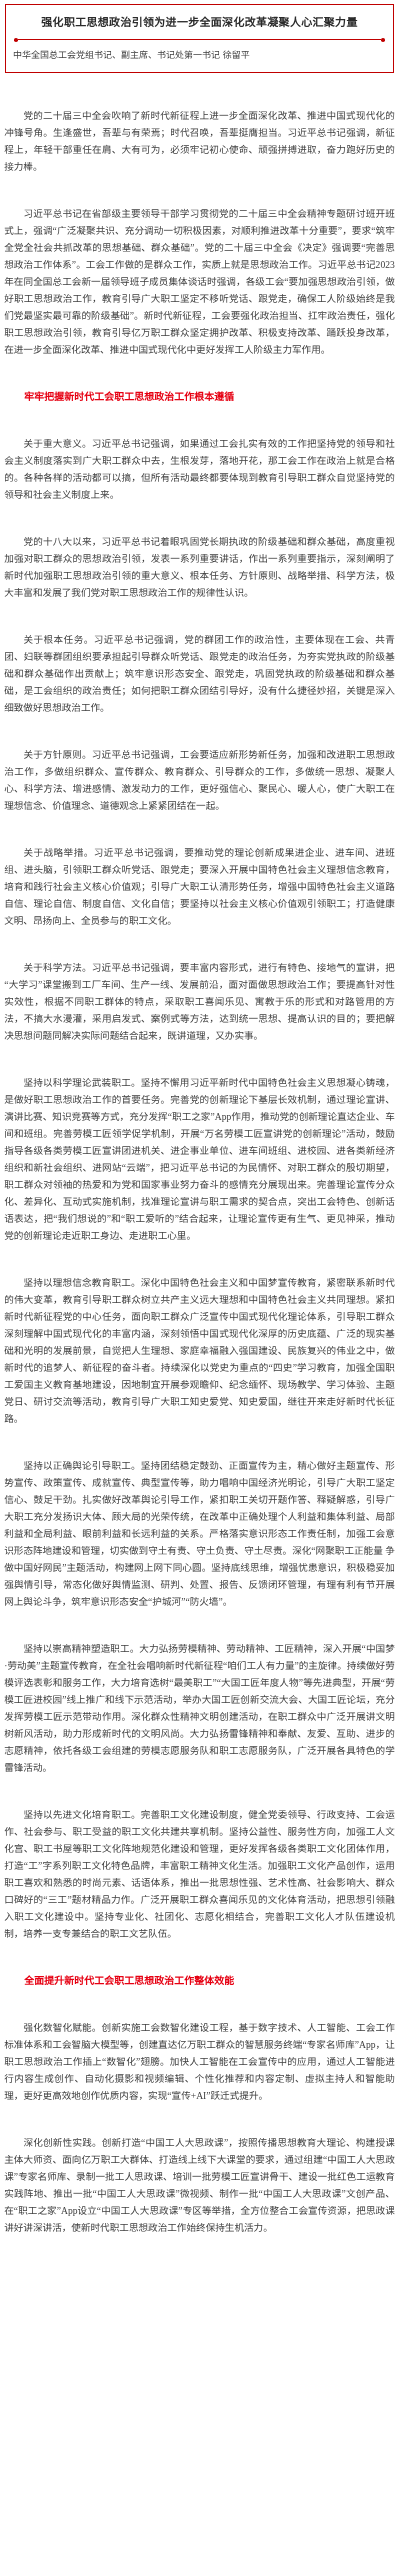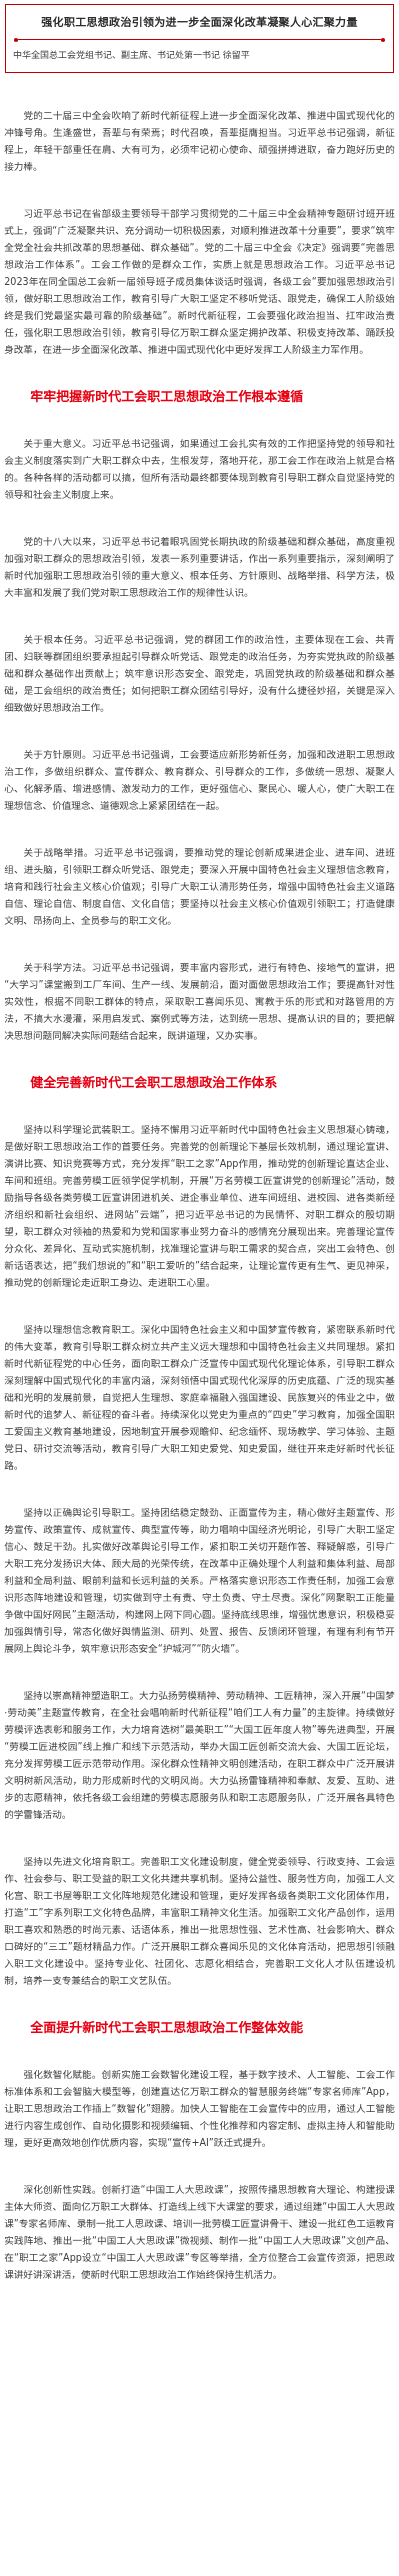--- a/index.html
+++ b/index.html
@@ -50,31 +50,32 @@
   }
   .author {
     text-align: left;
     font-size: 9px;
     color: #404040;
     line-height: 1.5;
   }
   
   .article {
     padding: 34px 4.2px 0 4.2px;
+    font-family: Liberation Serif, serif;
   }
   .para {
     font-size: 9.6px;
     line-height: 17px;
     text-align: justify;
     text-indent: 2em;
     color: #404040;
     margin: 0 0 30px 0;
   }
   .heading {
-    font-size: 13px;
+    font-size: 10px;
     line-height: 17px;
     font-weight: bold;
     color: #e60012;
     text-indent: 2em;
     margin: 0 0 30px 0;
   }
 </style>
 </head>
 <body>
 
@@ -90,24 +91,23 @@
     <div class="author">中华全国总工会党组书记、副主席、书记处第一书记 徐留平</div>
   </div>
 
   <div class="article">
       <p class="para">党的二十届三中全会吹响了新时代新征程上进一步全面深化改革、推进中国式现代化的冲锋号角。生逢盛世，吾辈与有荣焉；时代召唤，吾辈挺膺担当。习近平总书记强调，新征程上，年轻干部重任在肩、大有可为，必须牢记初心使命、顽强拼搏进取，奋力跑好历史的接力棒。</p>
       <p class="para">习近平总书记在省部级主要领导干部学习贯彻党的二十届三中全会精神专题研讨班开班式上，强调“广泛凝聚共识、充分调动一切积极因素，对顺利推进改革十分重要”，要求“筑牢全党全社会共抓改革的思想基础、群众基础”。党的二十届三中全会《决定》强调要“完善思想政治工作体系”。工会工作做的是群众工作，实质上就是思想政治工作。习近平总书记2023年在同全国总工会新一届领导班子成员集体谈话时强调，各级工会“要加强思想政治引领，做好职工思想政治工作，教育引导广大职工坚定不移听党话、跟党走，确保工人阶级始终是我们党最坚实最可靠的阶级基础”。新时代新征程，工会要强化政治担当、扛牢政治责任，强化职工思想政治引领，教育引导亿万职工群众坚定拥护改革、积极支持改革、踊跃投身改革，在进一步全面深化改革、推进中国式现代化中更好发挥工人阶级主力军作用。</p>
       <p class="heading">牢牢把握新时代工会职工思想政治工作根本遵循</p>
       <p class="para">关于重大意义。习近平总书记强调，如果通过工会扎实有效的工作把坚持党的领导和社会主义制度落实到广大职工群众中去，生根发芽，落地开花，那工会工作在政治上就是合格的。各种各样的活动都可以搞，但所有活动最终都要体现到教育引导职工群众自觉坚持党的领导和社会主义制度上来。</p>
       <p class="para">党的十八大以来，习近平总书记着眼巩固党长期执政的阶级基础和群众基础，高度重视加强对职工群众的思想政治引领，发表一系列重要讲话，作出一系列重要指示，深刻阐明了新时代加强职工思想政治引领的重大意义、根本任务、方针原则、战略举措、科学方法，极大丰富和发展了我们党对职工思想政治工作的规律性认识。</p>
       <p class="para">关于根本任务。习近平总书记强调，党的群团工作的政治性，主要体现在工会、共青团、妇联等群团组织要承担起引导群众听党话、跟党走的政治任务，为夯实党执政的阶级基础和群众基础作出贡献上；筑牢意识形态安全、跟党走，巩固党执政的阶级基础和群众基础，是工会组织的政治责任；如何把职工群众团结引导好，没有什么捷径妙招，关键是深入细致做好思想政治工作。</p>
-      <p class="para">关于方针原则。习近平总书记强调，工会要适应新形势新任务，加强和改进职工思想政治工作，多做组织群众、宣传群众、教育群众、引导群众的工作，多做统一思想、凝聚人心、化解矛盾、增进感情、激发动力的工作，更好强信心、聚民心、暖人心，使广大职工在理想信念、价值理念、道德观念上紧紧团结在一起。</p>
+      <p class="para">关于方针原则。习近平总书记强调，工会要适应新形势新任务，加强和改进职工思想政治工作，多做组织群众、宣传群众、教育群众、引导群众的工作，多做统一思想、凝聚人心、科学方法、增进感情、激发动力的工作，更好强信心、聚民心、暖人心，使广大职工在理想信念、价值理念、道德观念上紧紧团结在一起。</p>
       <p class="para">关于战略举措。习近平总书记强调，要推动党的理论创新成果进企业、进车间、进班组、进头脑，引领职工群众听党话、跟党走；要深入开展中国特色社会主义理想信念教育，培育和践行社会主义核心价值观；引导广大职工认清形势任务，增强中国特色社会主义道路自信、理论自信、制度自信、文化自信；要坚持以社会主义核心价值观引领职工；打造健康文明、昂扬向上、全员参与的职工文化。</p>
       <p class="para">关于科学方法。习近平总书记强调，要丰富内容形式，进行有特色、接地气的宣讲，把“大学习”课堂搬到工厂车间、生产一线、发展前沿，面对面做思想政治工作；要提高针对性实效性，根据不同职工群体的特点，采取职工喜闻乐见、寓教于乐的形式和对路管用的方法，不搞大水漫灌，采用启发式、案例式等方法，达到统一思想、提高认识的目的；要把解决思想问题同解决实际问题结合起来，既讲道理，又办实事。</p>
-      <p class="heading">健全完善新时代工会职工思想政治工作体系</p>
       <p class="para">坚持以科学理论武装职工。坚持不懈用习近平新时代中国特色社会主义思想凝心铸魂，是做好职工思想政治工作的首要任务。完善党的创新理论下基层长效机制，通过理论宣讲、演讲比赛、知识竞赛等方式，充分发挥“职工之家”App作用，推动党的创新理论直达企业、车间和班组。完善劳模工匠领学促学机制，开展“万名劳模工匠宣讲党的创新理论”活动，鼓励指导各级各类劳模工匠宣讲团进机关、进企事业单位、进车间班组、进校园、进各类新经济组织和新社会组织、进网站“云端”，把习近平总书记的为民情怀、对职工群众的殷切期望，职工群众对领袖的热爱和为党和国家事业努力奋斗的感情充分展现出来。完善理论宣传分众化、差异化、互动式实施机制，找准理论宣讲与职工需求的契合点，突出工会特色、创新话语表达，把“我们想说的”和“职工爱听的”结合起来，让理论宣传更有生气、更见神采，推动党的创新理论走近职工身边、走进职工心里。</p>
       <p class="para">坚持以理想信念教育职工。深化中国特色社会主义和中国梦宣传教育，紧密联系新时代的伟大变革，教育引导职工群众树立共产主义远大理想和中国特色社会主义共同理想。紧扣新时代新征程党的中心任务，面向职工群众广泛宣传中国式现代化理论体系，引导职工群众深刻理解中国式现代化的丰富内涵，深刻领悟中国式现代化深厚的历史底蕴、广泛的现实基础和光明的发展前景，自觉把人生理想、家庭幸福融入强国建设、民族复兴的伟业之中，做新时代的追梦人、新征程的奋斗者。持续深化以党史为重点的“四史”学习教育，加强全国职工爱国主义教育基地建设，因地制宜开展参观瞻仰、纪念缅怀、现场教学、学习体验、主题党日、研讨交流等活动，教育引导广大职工知史爱党、知史爱国，继往开来走好新时代长征路。</p>
       <p class="para">坚持以正确舆论引导职工。坚持团结稳定鼓劲、正面宣传为主，精心做好主题宣传、形势宣传、政策宣传、成就宣传、典型宣传等，助力唱响中国经济光明论，引导广大职工坚定信心、鼓足干劲。扎实做好改革舆论引导工作，紧扣职工关切开题作答、释疑解惑，引导广大职工充分发扬识大体、顾大局的光荣传统，在改革中正确处理个人利益和集体利益、局部利益和全局利益、眼前利益和长远利益的关系。严格落实意识形态工作责任制，加强工会意识形态阵地建设和管理，切实做到守土有责、守土负责、守土尽责。深化“网聚职工正能量 争做中国好网民”主题活动，构建网上网下同心圆。坚持底线思维，增强忧患意识，积极稳妥加强舆情引导，常态化做好舆情监测、研判、处置、报告、反馈闭环管理，有理有利有节开展网上舆论斗争，筑牢意识形态安全“护城河”“防火墙”。</p>
       <p class="para">坚持以崇高精神塑造职工。大力弘扬劳模精神、劳动精神、工匠精神，深入开展“中国梦·劳动美”主题宣传教育，在全社会唱响新时代新征程“咱们工人有力量”的主旋律。持续做好劳模评选表彰和服务工作，大力培育选树“最美职工”“大国工匠年度人物”等先进典型，开展“劳模工匠进校园”线上推广和线下示范活动，举办大国工匠创新交流大会、大国工匠论坛，充分发挥劳模工匠示范带动作用。深化群众性精神文明创建活动，在职工群众中广泛开展讲文明树新风活动，助力形成新时代的文明风尚。大力弘扬雷锋精神和奉献、友爱、互助、进步的志愿精神，依托各级工会组建的劳模志愿服务队和职工志愿服务队，广泛开展各具特色的学雷锋活动。</p>
       <p class="para">坚持以先进文化培育职工。完善职工文化建设制度，健全党委领导、行政支持、工会运作、社会参与、职工受益的职工文化共建共享机制。坚持公益性、服务性方向，加强工人文化宫、职工书屋等职工文化阵地规范化建设和管理，更好发挥各级各类职工文化团体作用，打造“工”字系列职工文化特色品牌，丰富职工精神文化生活。加强职工文化产品创作，运用职工喜欢和熟悉的时尚元素、话语体系，推出一批思想性强、艺术性高、社会影响大、群众口碑好的“三工”题材精品力作。广泛开展职工群众喜闻乐见的文化体育活动，把思想引领融入职工文化建设中。坚持专业化、社团化、志愿化相结合，完善职工文化人才队伍建设机制，培养一支专兼结合的职工文艺队伍。</p>
       <p class="heading">全面提升新时代工会职工思想政治工作整体效能</p>
       <p class="para">强化数智化赋能。创新实施工会数智化建设工程，基于数字技术、人工智能、工会工作标准体系和工会智脑大模型等，创建直达亿万职工群众的智慧服务终端“专家名师库”App，让职工思想政治工作插上“数智化”翅膀。加快人工智能在工会宣传中的应用，通过人工智能进行内容生成创作、自动化摄影和视频编辑、个性化推荐和内容定制、虚拟主持人和智能助理，更好更高效地创作优质内容，实现“宣传+AI”跃迁式提升。</p>
       <p class="para">深化创新性实践。创新打造“中国工人大思政课”，按照传播思想教育大理论、构建授课主体大师资、面向亿万职工大群体、打造线上线下大课堂的要求，通过组建“中国工人大思政课”专家名师库、录制一批工人思政课、培训一批劳模工匠宣讲骨干、建设一批红色工运教育实践阵地、推出一批“中国工人大思政课”微视频、制作一批“中国工人大思政课”文创产品、在“职工之家”App设立“中国工人大思政课”专区等举措，全方位整合工会宣传资源，把思政课讲好讲深讲活，使新时代职工思想政治工作始终保持生机活力。</p>
     </div>
 

